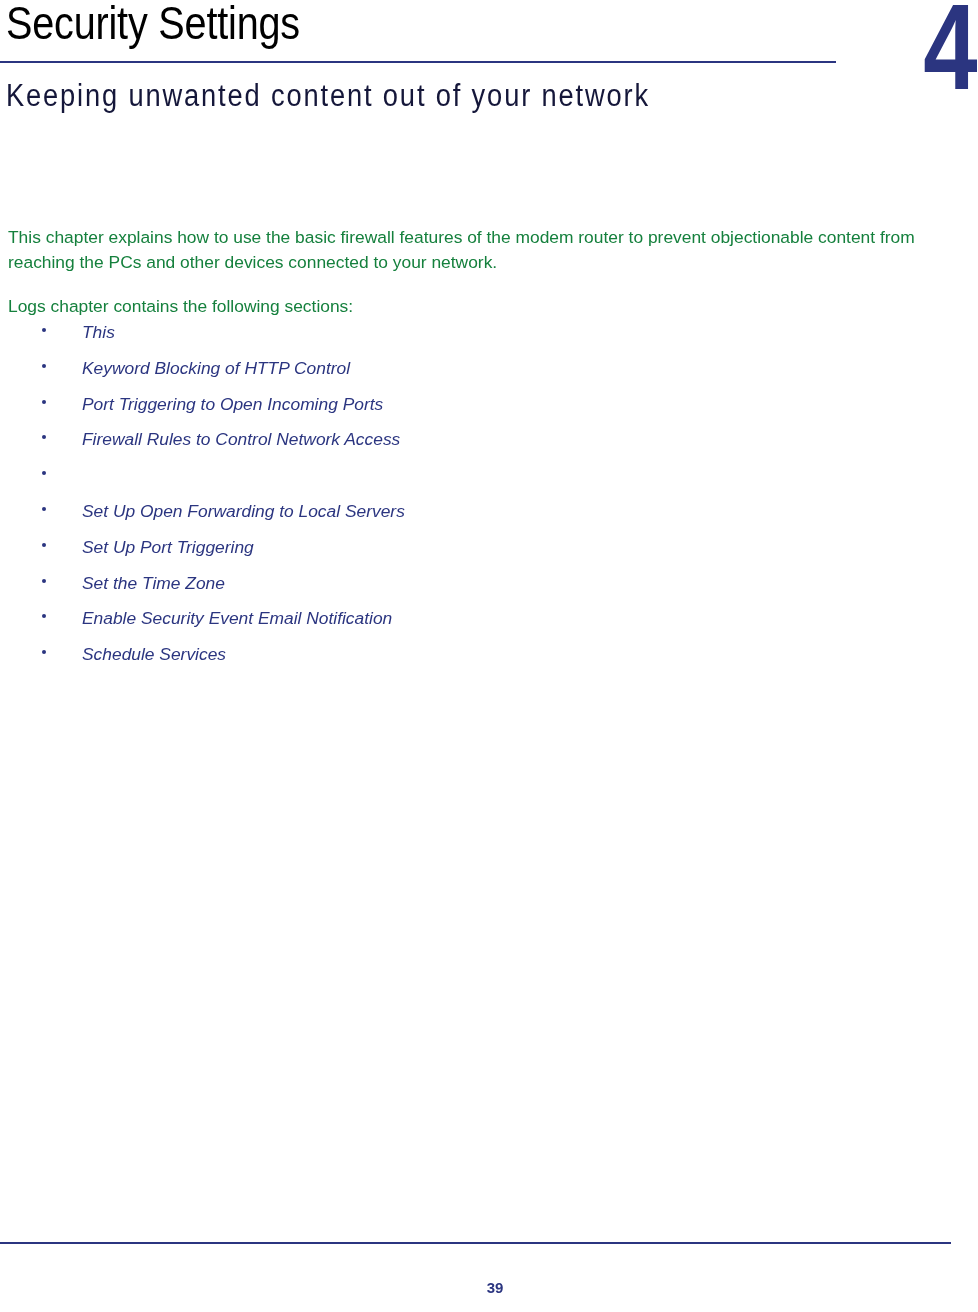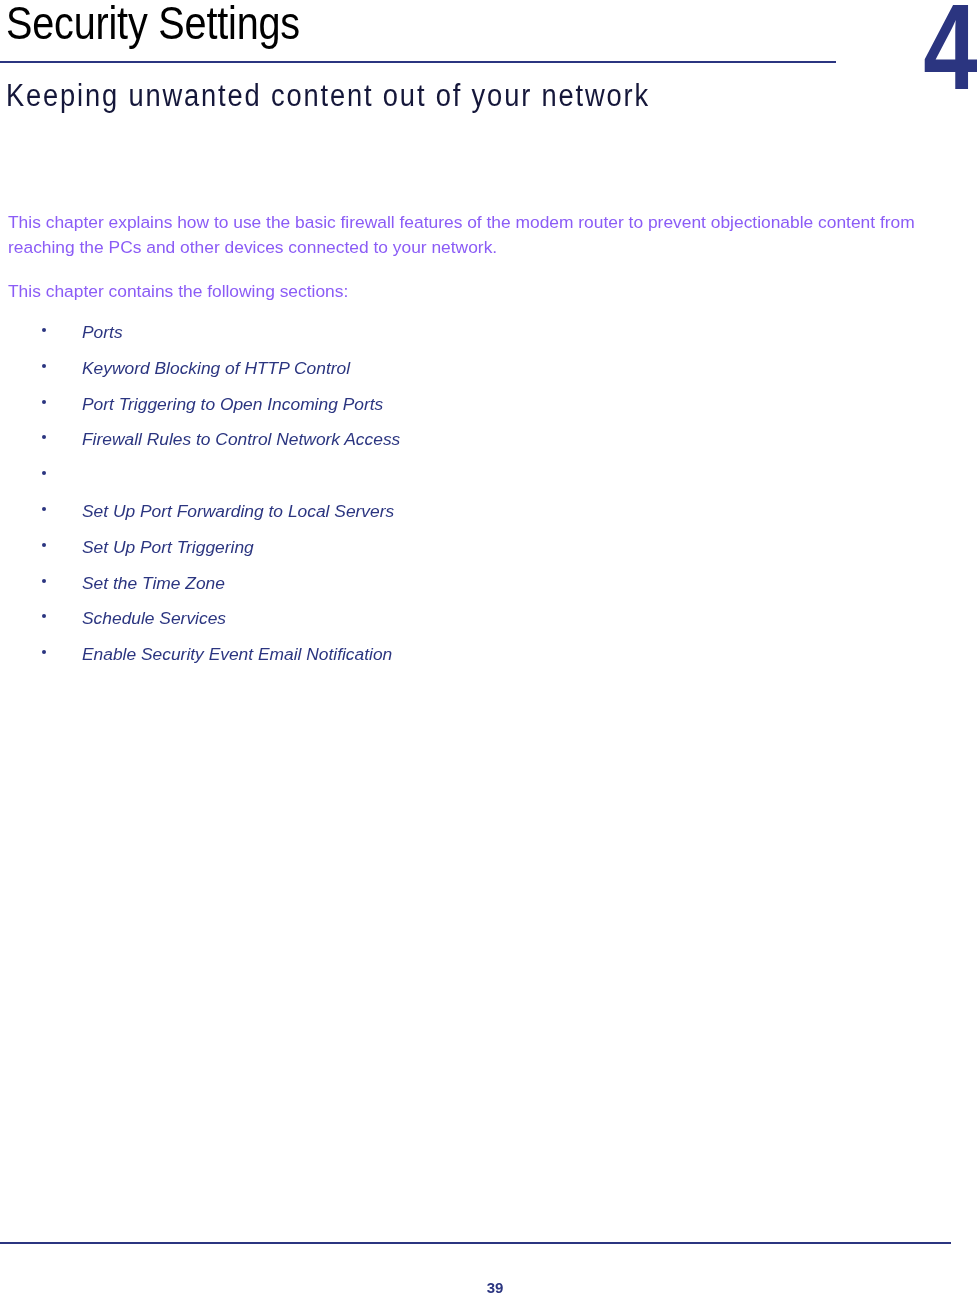--- a/index.html
+++ b/index.html
@@ -81,22 +81,22 @@
   .body-block {
     position: absolute;
     left: 8px;
     top: 209px;
     width: 930px;
   }
 
   .para {
     font-size: 17.4px;
     line-height: 24.5px;
-    color: #8b5cf6;
-    margin: 1px 0 20px 0;
+    color: #15803d;
+    margin: 16px 0 20px 0;
     font-family: "Liberation Sans", sans-serif;
   }
   .para:last-child { margin-bottom: 0; }
 
   
   .toc-list {
     position: absolute;
     left: 0;
     top: 319px;
     width: 930px;
@@ -165,61 +165,61 @@
   <div class="chapter-title">Security Settings</div>
 
   <div class="chapter-number">4</div>
 
   <div class="header-rule"></div>
 
   <div class="chapter-subtitle">Keeping unwanted content out of your network</div>
 
   <div class="body-block">
     <p class="para">This chapter explains how to use the basic firewall features of the modem router to prevent objectionable content from reaching the PCs and other devices connected to your network.</p>
-    <p class="para">This chapter contains the following sections:</p>
+    <p class="para">Logs chapter contains the following sections:</p>
   </div>
 
   <ul class="toc-list">
     <li class="toc-item">
       <span class="toc-bullet"></span>
-      <a class="toc-link" href="#">Ports</a>
+      <a class="toc-link" href="#">This</a>
     </li>
     <li class="toc-item">
       <span class="toc-bullet"></span>
       <a class="toc-link" href="#">Keyword Blocking of HTTP Control</a>
     </li>
     <li class="toc-item">
       <span class="toc-bullet"></span>
       <a class="toc-link" href="#">Port Triggering to Open Incoming Ports</a>
     </li>
     <li class="toc-item">
       <span class="toc-bullet"></span>
       <a class="toc-link" href="#">Firewall Rules to Control Network Access</a>
     </li>
     <li class="toc-item">
       <span class="toc-bullet"></span>
     </li>
     <li class="toc-item">
       <span class="toc-bullet"></span>
-      <a class="toc-link" href="#">Set Up Port Forwarding to Local Servers</a>
+      <a class="toc-link" href="#">Set Up Open Forwarding to Local Servers</a>
     </li>
     <li class="toc-item">
       <span class="toc-bullet"></span>
       <a class="toc-link" href="#">Set Up Port Triggering</a>
     </li>
     <li class="toc-item">
       <span class="toc-bullet"></span>
       <a class="toc-link" href="#">Set the Time Zone</a>
     </li>
     <li class="toc-item">
       <span class="toc-bullet"></span>
+      <a class="toc-link" href="#">Enable Security Event Email Notification</a>
+    </li>
+    <li class="toc-item">
+      <span class="toc-bullet"></span>
       <a class="toc-link" href="#">Schedule Services</a>
-    </li>
-    <li class="toc-item">
-      <span class="toc-bullet"></span>
-      <a class="toc-link" href="#">Enable Security Event Email Notification</a>
     </li>
   </ul>
 
   <div class="footer-rule"></div>
   <div class="page-number">39</div>
 
 </div>
 
 </body></html>

